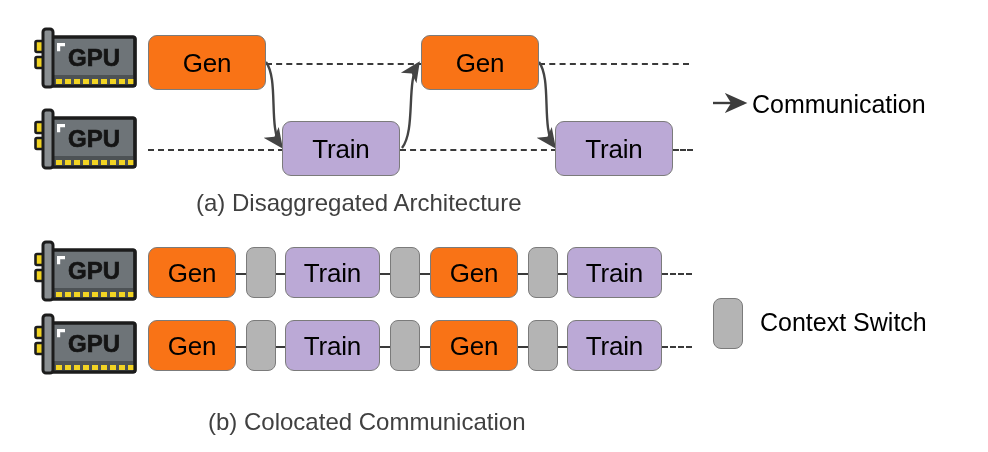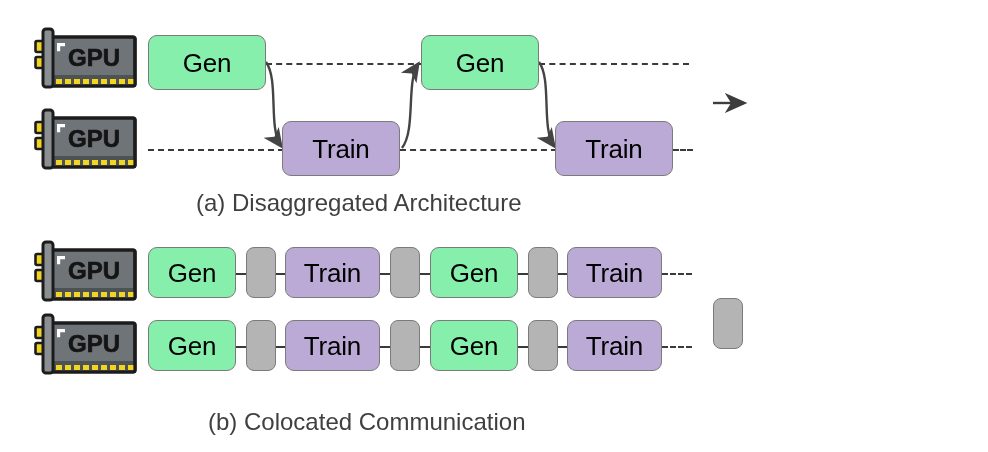--- a/index.html
+++ b/index.html
@@ -27,21 +27,21 @@
     justify-content: center;
     border: 1.6px solid #7b7b7b;
     border-radius: 9px;
     font-size: 26px;
     color: #000000;
     line-height: 1;
     letter-spacing: -0.2px;
     white-space: nowrap;
     z-index: 4;
   }
-  .node.gen   { background: #86efac; }
+  .node.gen   { background: #f97316; }
   .node.train { background: #bba9d6; }
   .node.ctx   { background: #b4b4b4; }
 
   
   .dash {
     position: absolute;
     height: 0;
     border-top: 2.4px dashed #3a3a3a;
     z-index: 1;
   }
@@ -203,16 +203,18 @@
       <div class="node gen" style="left: 148px; top: 320px; width: 88px; height: 51px;">Gen</div>
       <div class="node ctx" style="left: 246px; top: 320px; width: 30px; height: 51px; border-radius: 8px;"></div>
       <div class="node train" style="left: 285px; top: 320px; width: 95px; height: 51px;">Train</div>
       <div class="node ctx" style="left: 390px; top: 320px; width: 30px; height: 51px; border-radius: 8px;"></div>
       <div class="node gen" style="left: 430px; top: 320px; width: 88px; height: 51px;">Gen</div>
       <div class="node ctx" style="left: 528px; top: 320px; width: 30px; height: 51px; border-radius: 8px;"></div>
       <div class="node train" style="left: 567px; top: 320px; width: 95px; height: 51px;">Train</div>
       <div class="caption" style="left: 208px; top: 408px;">(b) Colocated Communication</div>
     </div>
 
+  <div class="legend-label" style="left:752px; top:90px;">Communication</div>
 
   <div class="legend-swatch" style="left:713px; top:298px; width:30px; height:51px;"></div>
+  <div class="legend-label" style="left:760px; top:308px;">Context Switch</div>
 
 </div>
 
 </body></html>

